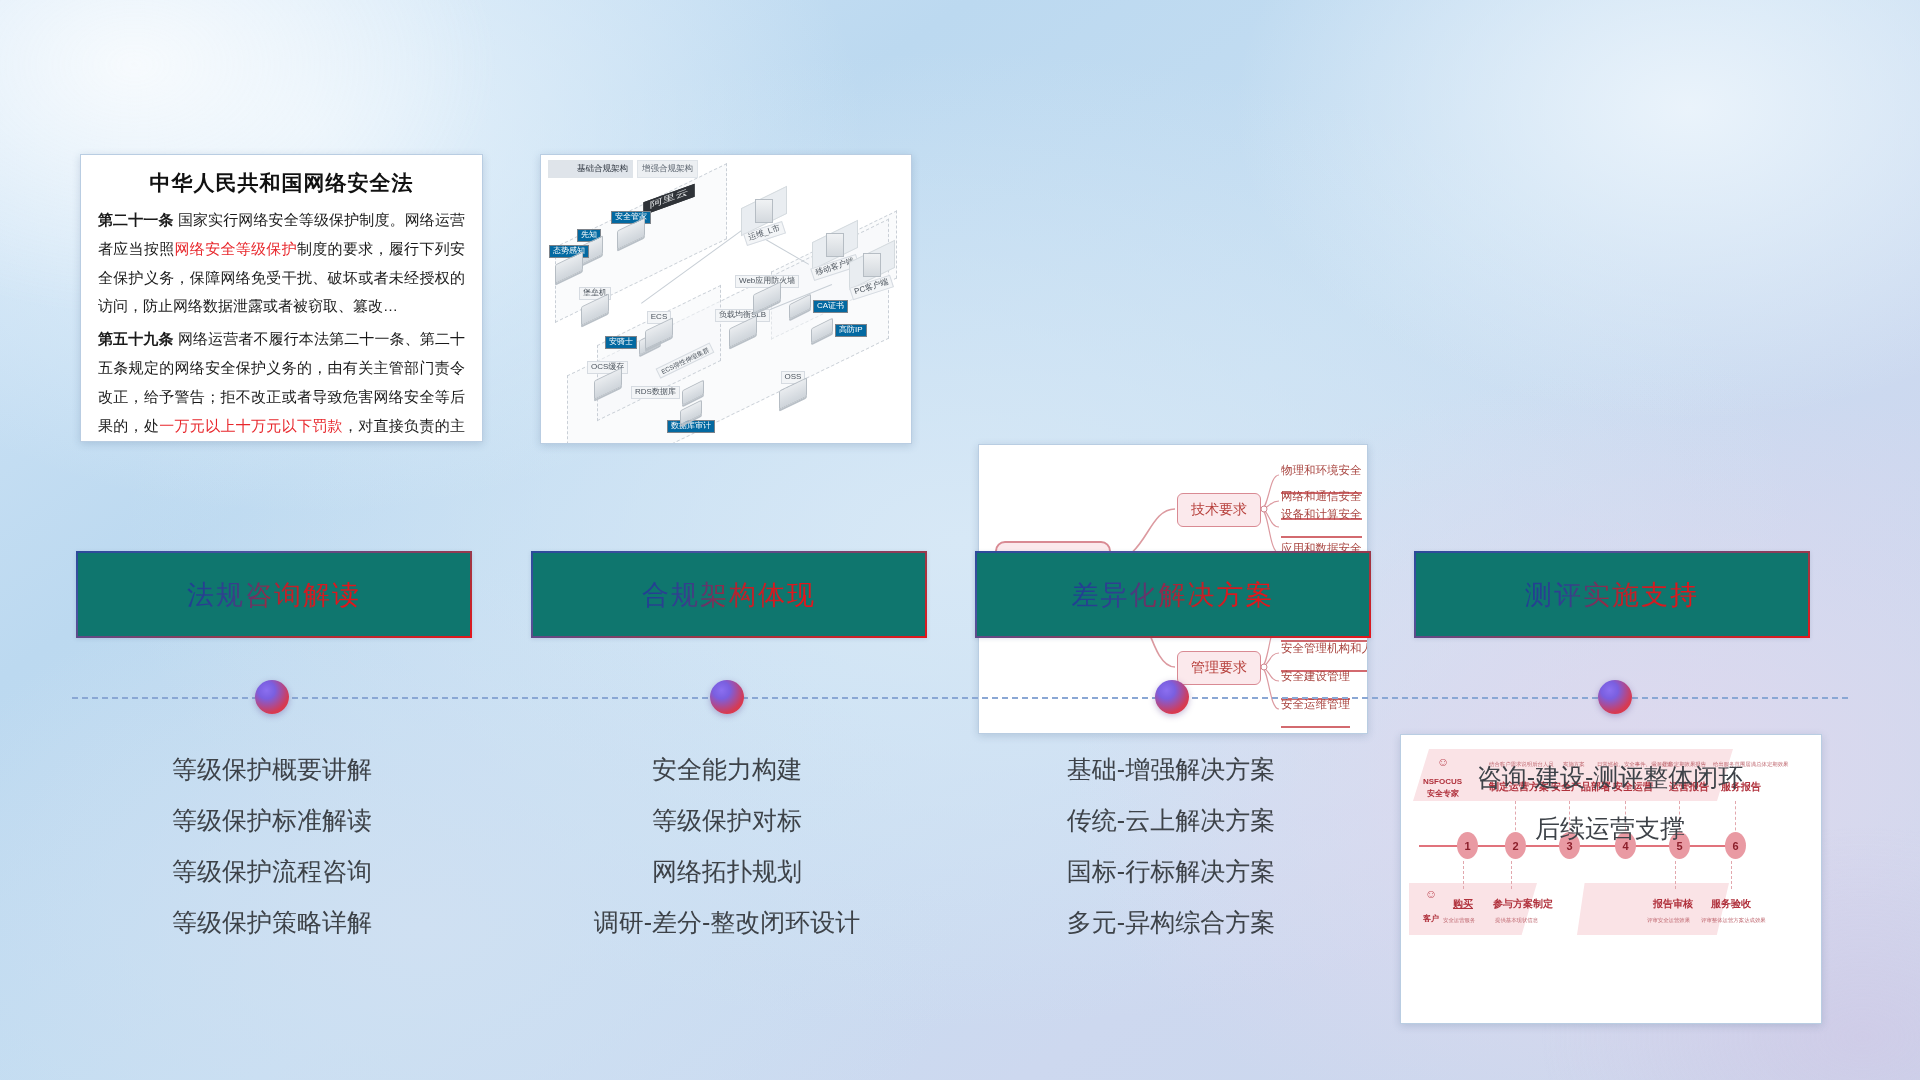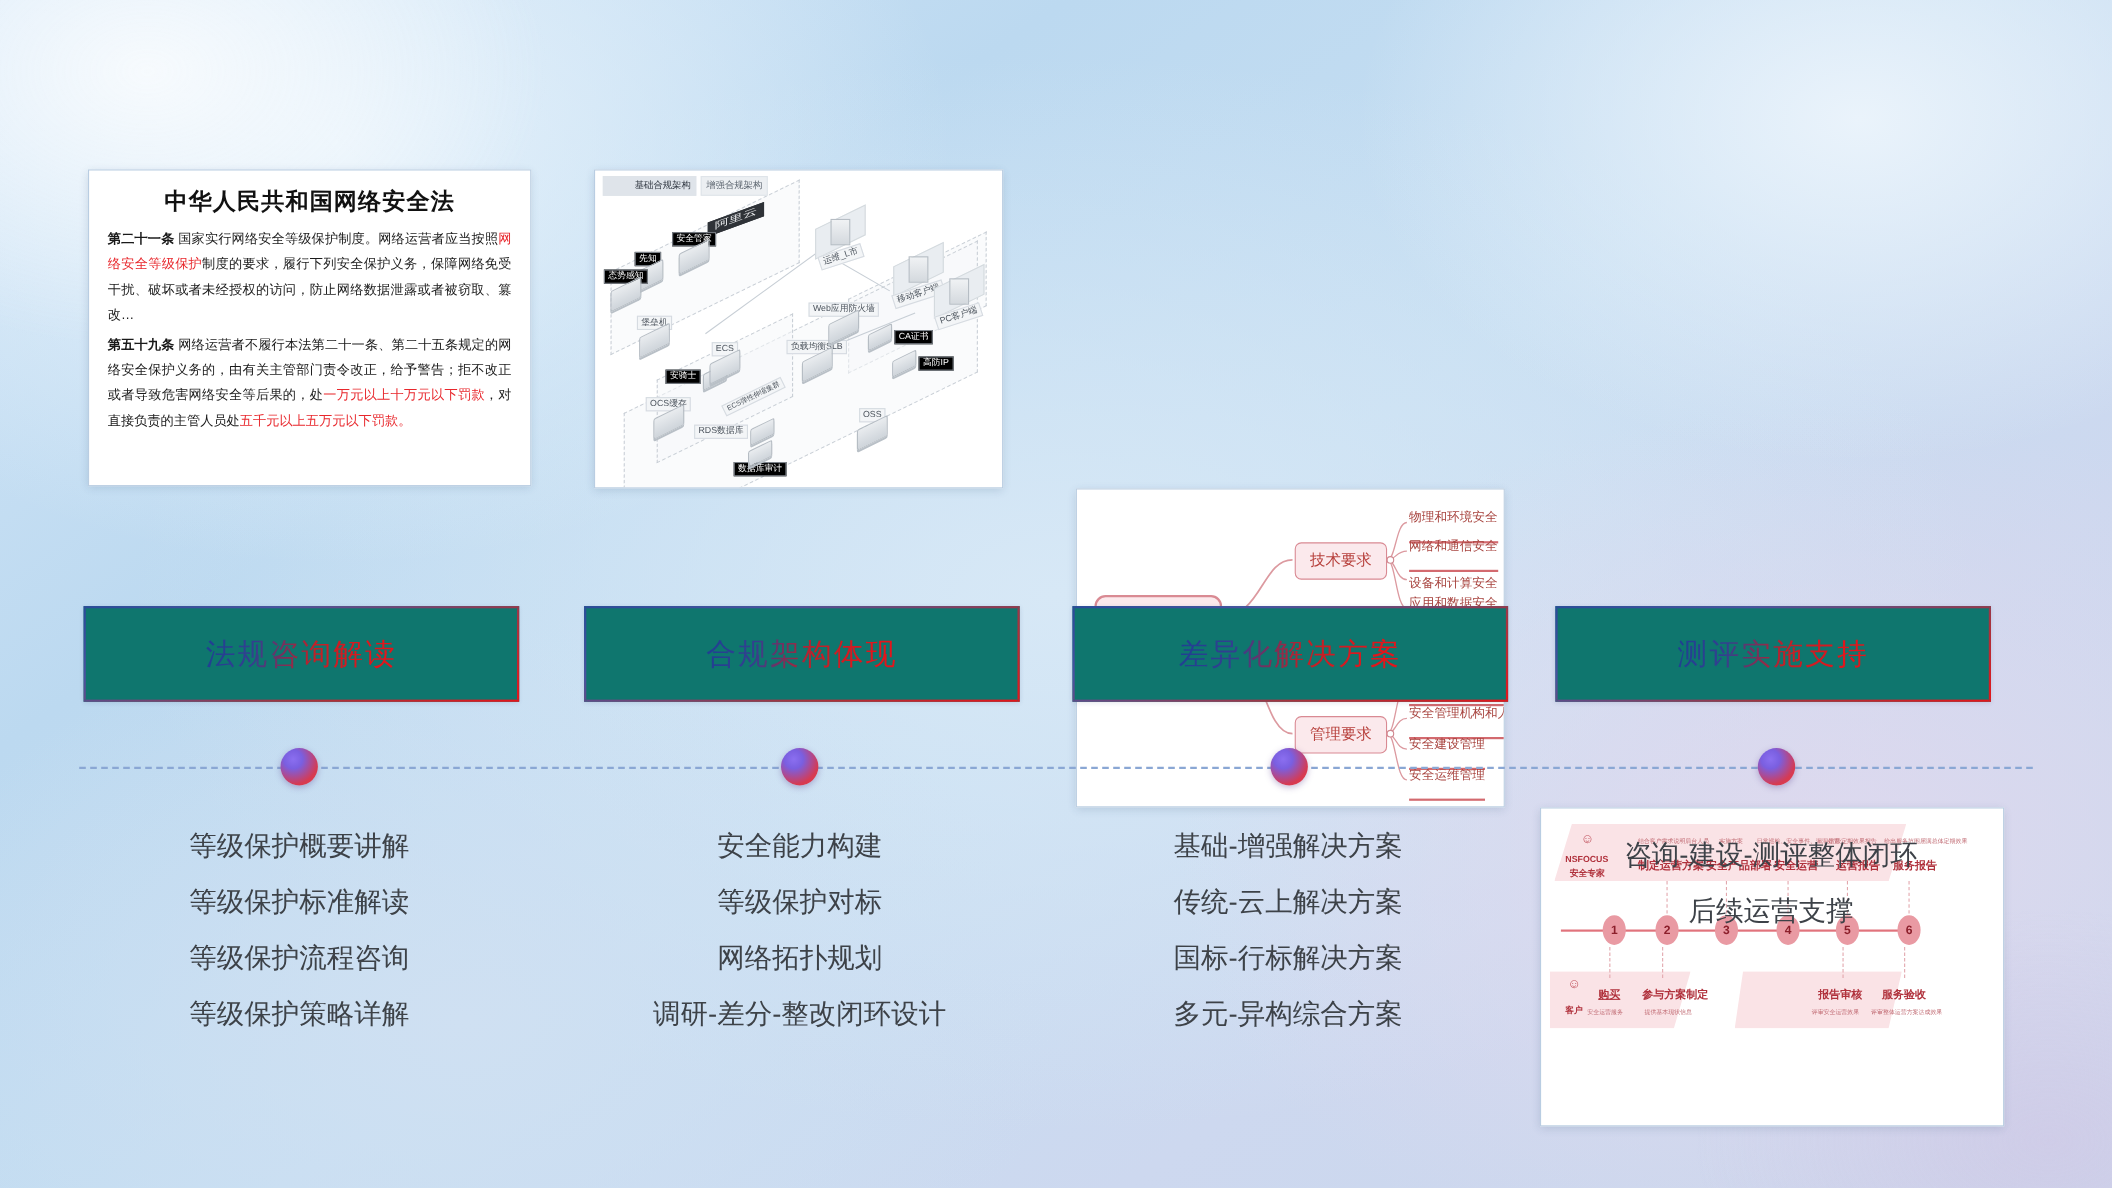--- a/index.html
+++ b/index.html
@@ -26,41 +26,41 @@
   .stage{position:absolute;inset:0;}
 
   
   .card{position:absolute;background:#fff;border:1px solid #b9cde2;
         box-shadow:0 2px 8px rgba(40,70,110,.18);overflow:hidden;}
 
   
   .law{padding:14px 17px 10px 17px;box-sizing:border-box;}
   .law-title{text-align:center;font-size:21px;font-weight:bold;color:#111;
              letter-spacing:1px;margin-bottom:9px;}
-  .law-p{font-size:12px;line-height:1.92;color:#1a1a1a;text-align:justify;}
+  .law-p{font-size:15px;line-height:1.92;color:#1a1a1a;text-align:justify;}
   .law-p b{font-weight:bold;}
   .law-red{color:#e8272c;}
 
   
   .arch{position:relative;background:#fff;}
   .arch-tabs{position:absolute;top:5px;left:7px;display:flex;gap:4px;z-index:4;}
   .arch-tab{font-size:8.5px;color:#5d6670;background:#eceff2;padding:2px 4px;
             border:1px solid #dfe4e9;white-space:nowrap;}
   .arch-tab.on{background:#dfe4ea;color:#2f3640;padding-left:28px;}
   .arch-canvas{position:absolute;inset:16px 8px 8px 8px;}
   .iso{position:absolute;transform:skewY(-26deg);border:1px dashed #c9cfd6;
        background:rgba(245,247,249,.55);}
   .node{position:absolute;display:flex;flex-direction:column;align-items:center;}
   .chip{width:26px;height:17px;background:linear-gradient(180deg,#e9ecef,#cfd5db);
         border:1px solid #b6bdc4;transform:skewY(-26deg);border-radius:2px;
         box-shadow:0 2px 0 #b9c0c7;}
   .chip.sm{width:20px;height:13px;}
   .tag{font-size:8px;color:#4b535c;background:#e7eaee;border:1px solid #d6dbe1;
        padding:1px 3px;white-space:nowrap;line-height:1.1;}
-  .tag.dark{background:#000000;color:#fff;border-color:#7d838a;}
+  .tag.dark{background:#0369a1;color:#fff;border-color:#7d838a;}
   .tag.black{background:#2f3338;color:#e6e8ea;border-color:#2f3338;}
   .tag.plain{background:#f3f5f7;}
   .srv{width:16px;height:22px;background:linear-gradient(180deg,#f0f2f4,#d4d9de);
        border:1px solid #b6bdc4;}
   .pad{width:44px;height:26px;background:#e9edf1;border:1px solid #d4dade;
        transform:skewY(-26deg);}
   .lnk{position:absolute;background:#c7ced5;height:1px;transform-origin:0 0;}
 
   
   .mm{position:relative;background:#fff;}
@@ -250,21 +250,21 @@
       <path d="M282,222 C290,222 290,264 300,264" stroke="#dc9aa0" stroke-width="1.2" fill="none"></path>
       <circle cx="285" cy="64" r="3" fill="#fff" stroke="#d08890" stroke-width="1"></circle>
       <circle cx="285" cy="222" r="3" fill="#fff" stroke="#d08890" stroke-width="1"></circle>
     </svg>
 
     <div class="mm-root">等保2.0</div>
 
     <div class="mm-mid" style="left:198px;top:48px;">技术要求</div>
     <div class="mm-leaf" style="left:302px;top:18px;">物理和环境安全</div>
     <div class="mm-leaf" style="left:302px;top:44px;">网络和通信安全</div>
-    <div class="mm-leaf" style="left:302px;top:78px;">设备和计算安全</div>
+    <div class="mm-leaf" style="left:302px;top:62px;">设备和计算安全</div>
     <div class="mm-leaf" style="left:302px;top:96px;">应用和数据安全</div>
 
     <div class="mm-mid" style="left:198px;top:206px;">管理要求</div>
     <div class="mm-leaf" style="left:302px;top:166px;">安全策略和管理制度</div>
     <div class="mm-leaf" style="left:302px;top:196px;">安全管理机构和人员</div>
     <div class="mm-leaf" style="left:302px;top:224px;">安全建设管理</div>
     <div class="mm-leaf" style="left:302px;top:252px;">安全运维管理</div>
   </div>
 
   <div class="card rm" style="left:1400px;top:154px;width:420px;height:288px;">

